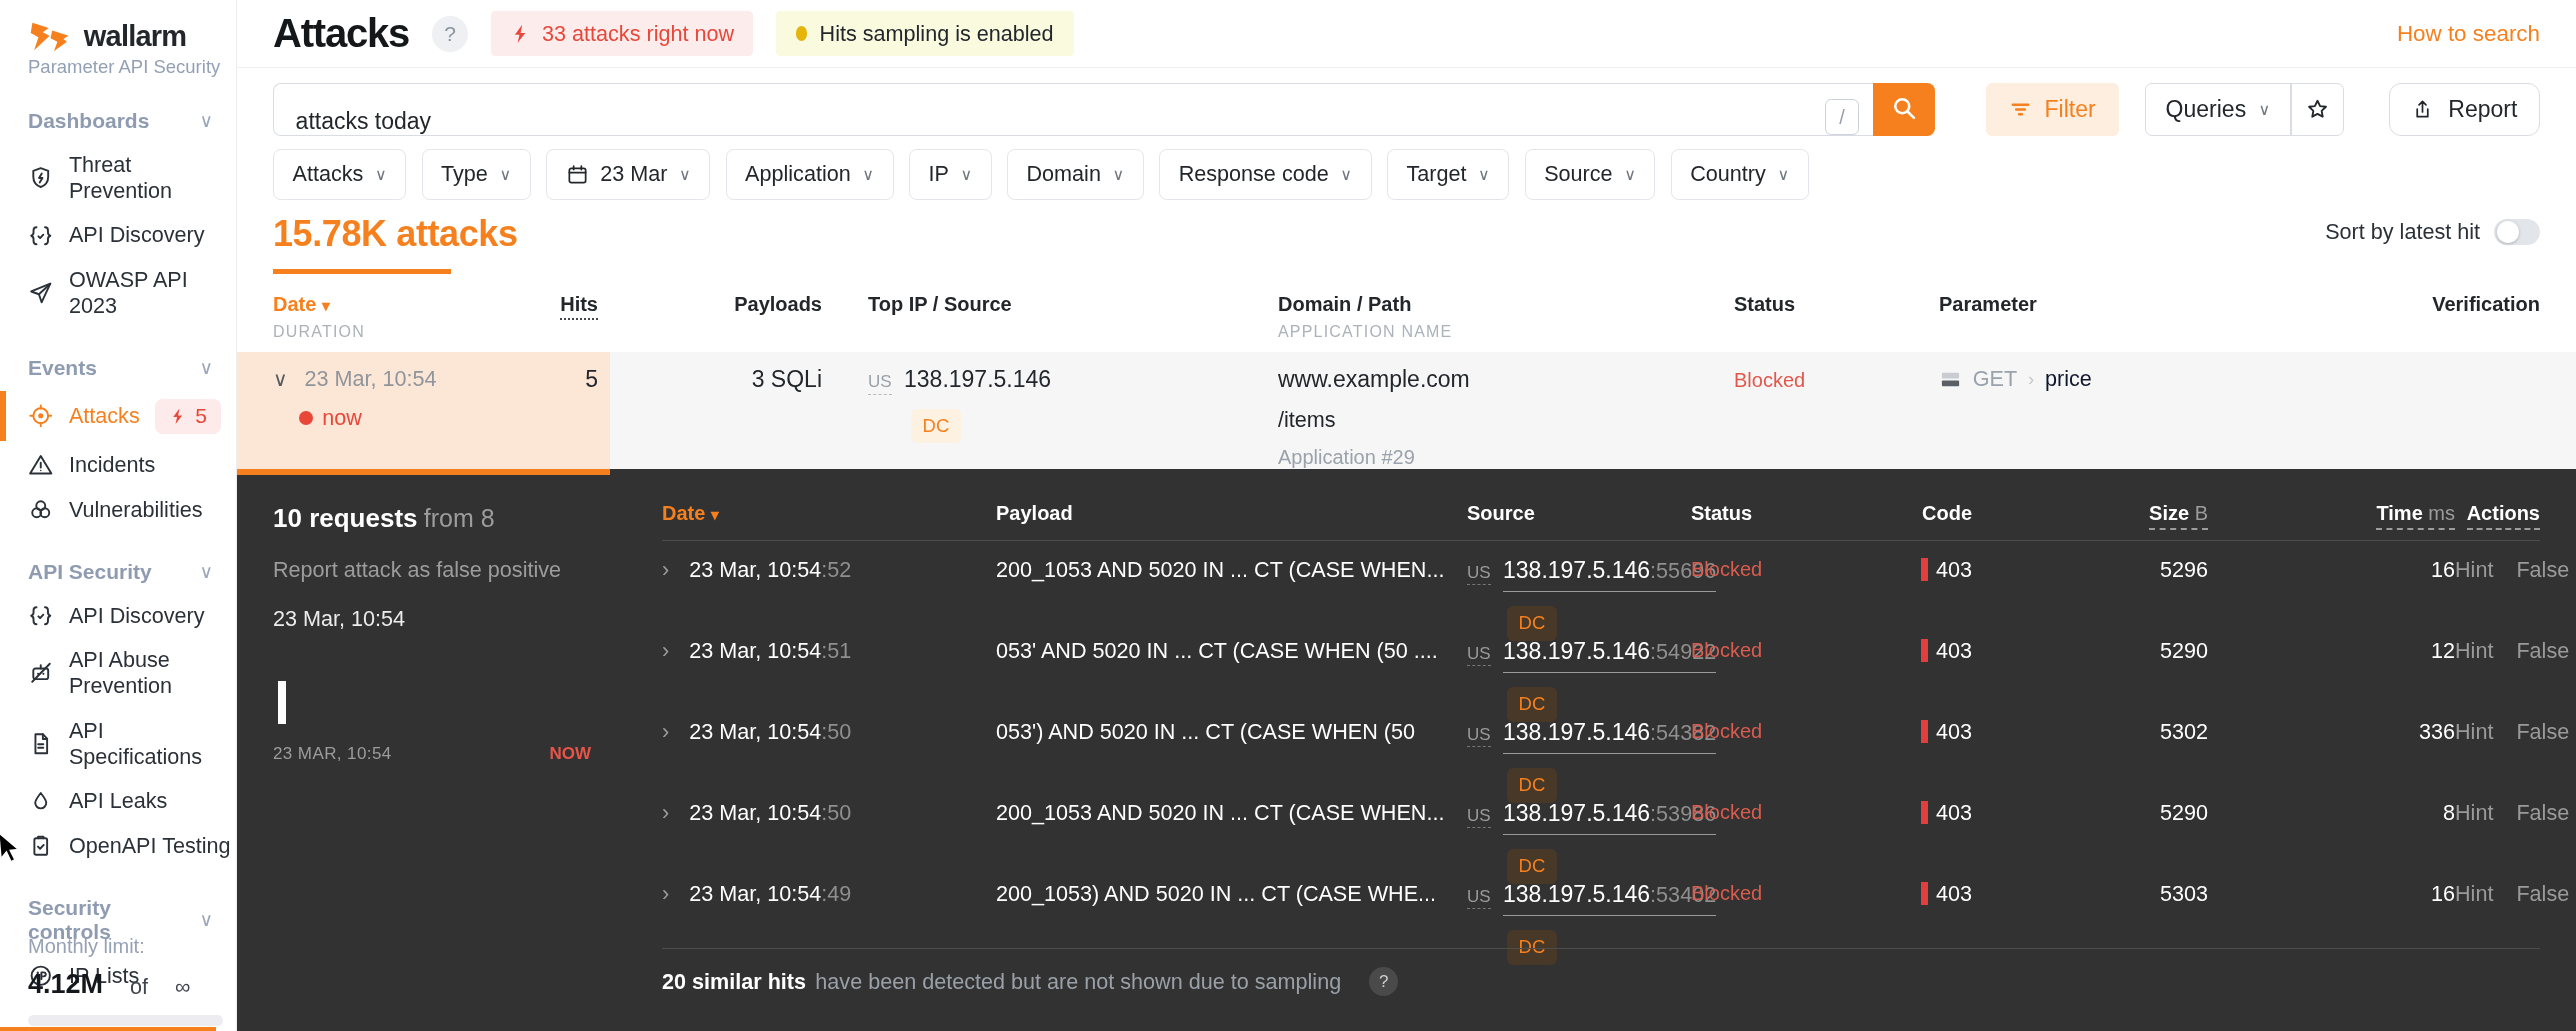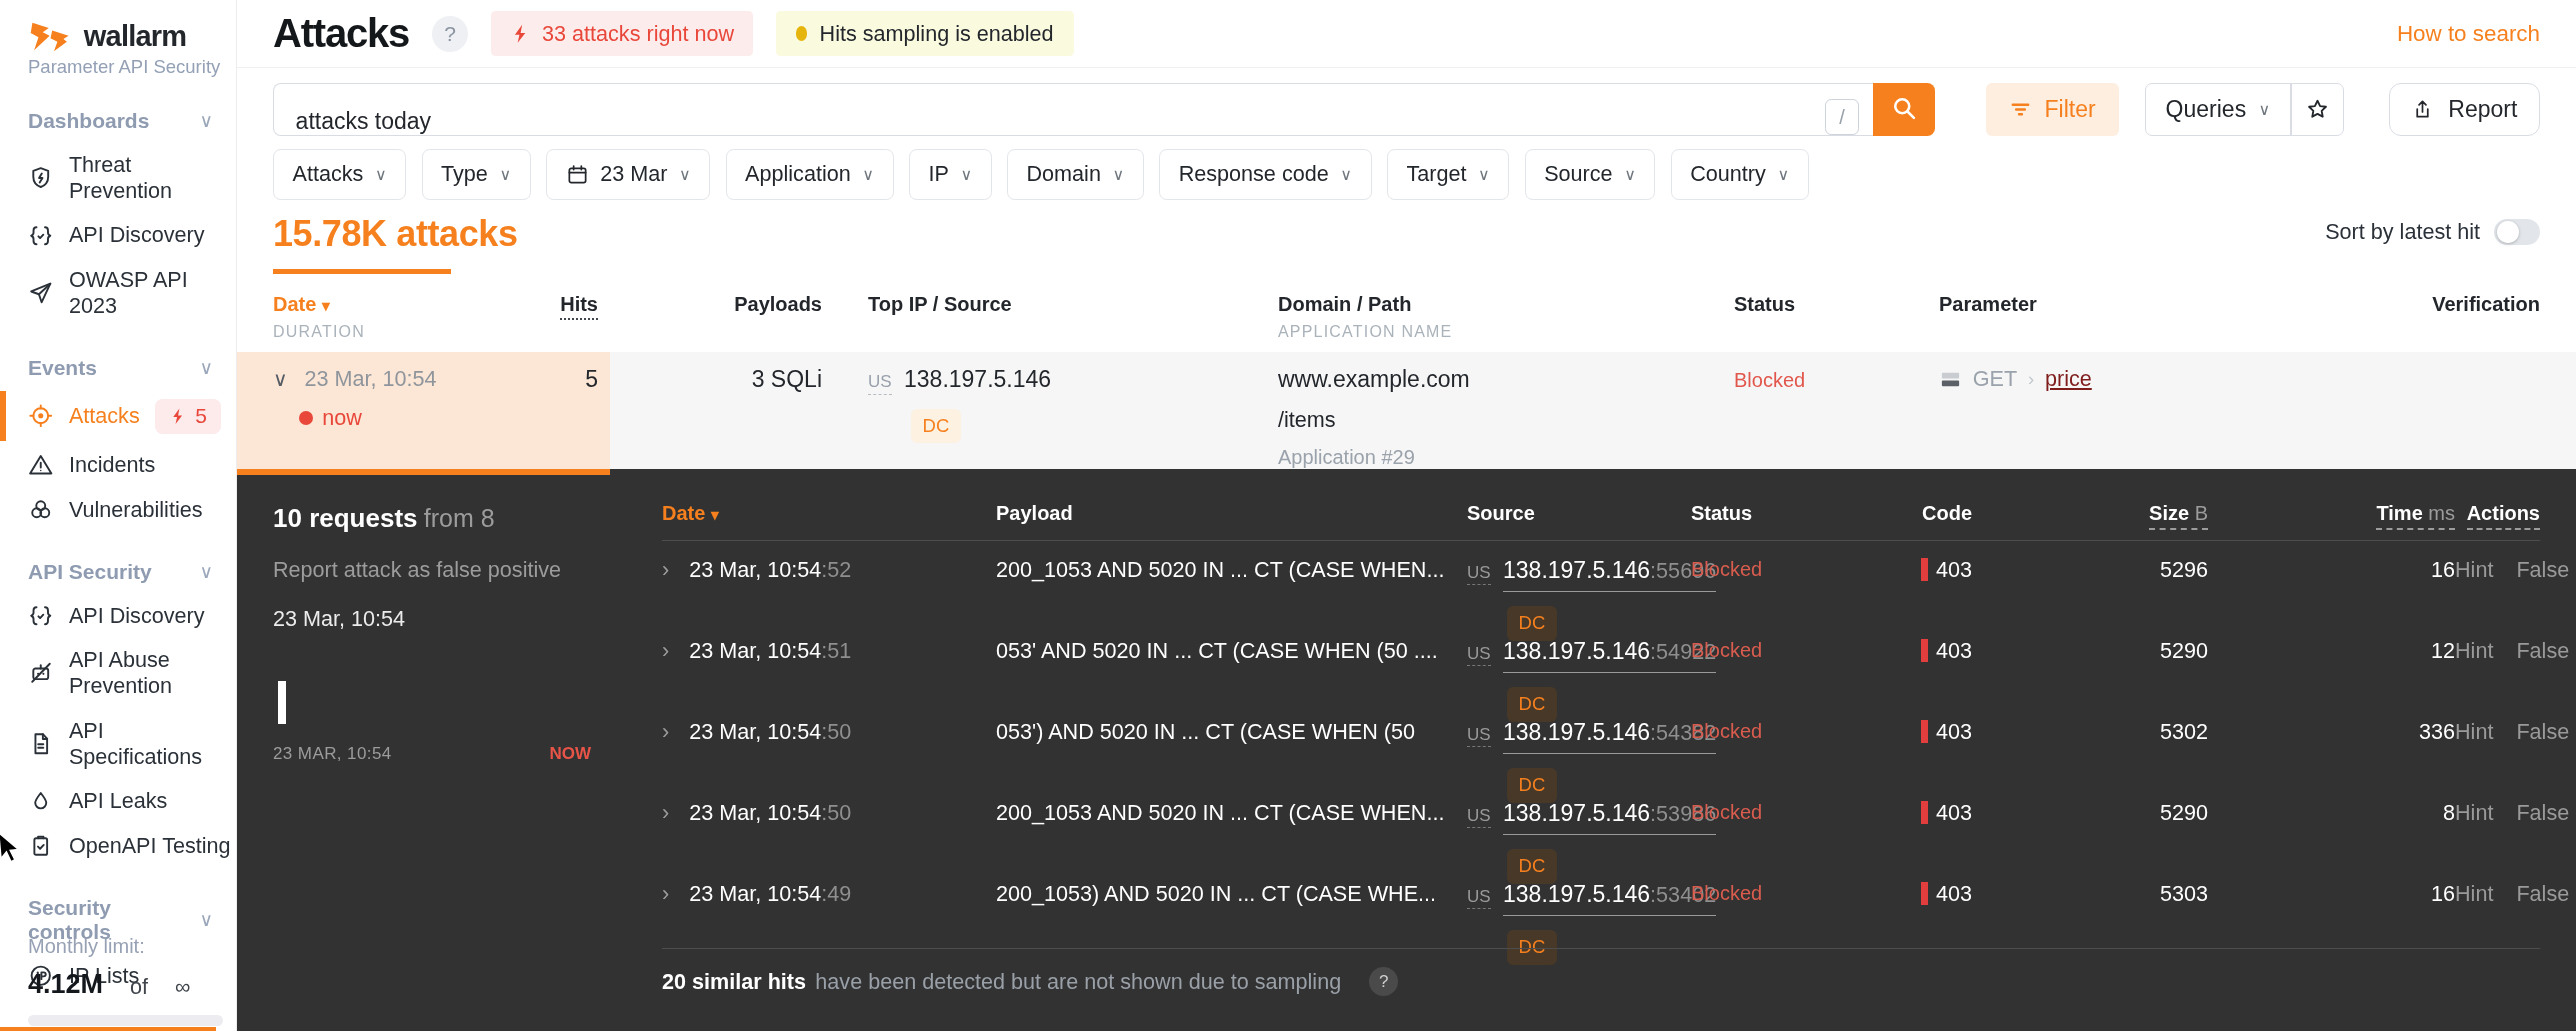--- a/index.html
+++ b/index.html
@@ -130,21 +130,21 @@
     font-size:18.5px; padding:6.2px 11.6px; border-radius:6.2px; }
   .c-domain { font-size:23px; color:#23272c; }
   .c-domain .path { margin-top:14px; font-size:21.6px; }
   .c-domain .app-name { margin-top:12.4px; font-size:20px; color:#9aa2ab; }
   .c-status { font-size:20px; color:#e2574c; padding-top:3.1px; }
   .c-param { display:flex; align-items:center; gap:10.8px; font-size:21.6px; }
   .param-icon { width:23px; height:23px; display:inline-flex; }
   .param-icon svg { width:100%; height:100%; }
   .method { color:#9aa2ab; }
   .param-sep { color:#c3c8cd; font-size:18.5px; }
-  .param-name { color:#7f1d1d;text-decoration:underline; }
+  .param-name { color:#0f172a; }
 
   
   .detail { flex:1; background:#323232; display:flex; padding:28px 36px 0 36px; min-height:0; }
   .d-left { width:363px; flex-shrink:0; padding-top:6.2px; }
   .d-title { font-size:26px; }
   .d-title-bold { font-weight:700; color:#fff; }
   .d-title-rest { color:#9c9c9c; font-weight:400; font-size:25px; margin-left:6.2px; }
   .d-report { margin-top:23px; font-size:21.6px; color:#9c9c9c; cursor:pointer; }
   .d-date { margin-top:23px; font-size:21.6px; color:#ececec; }
   .d-hist { margin-top:49px; height:43px; display:flex; align-items:flex-end; padding-left:4.6px; }

